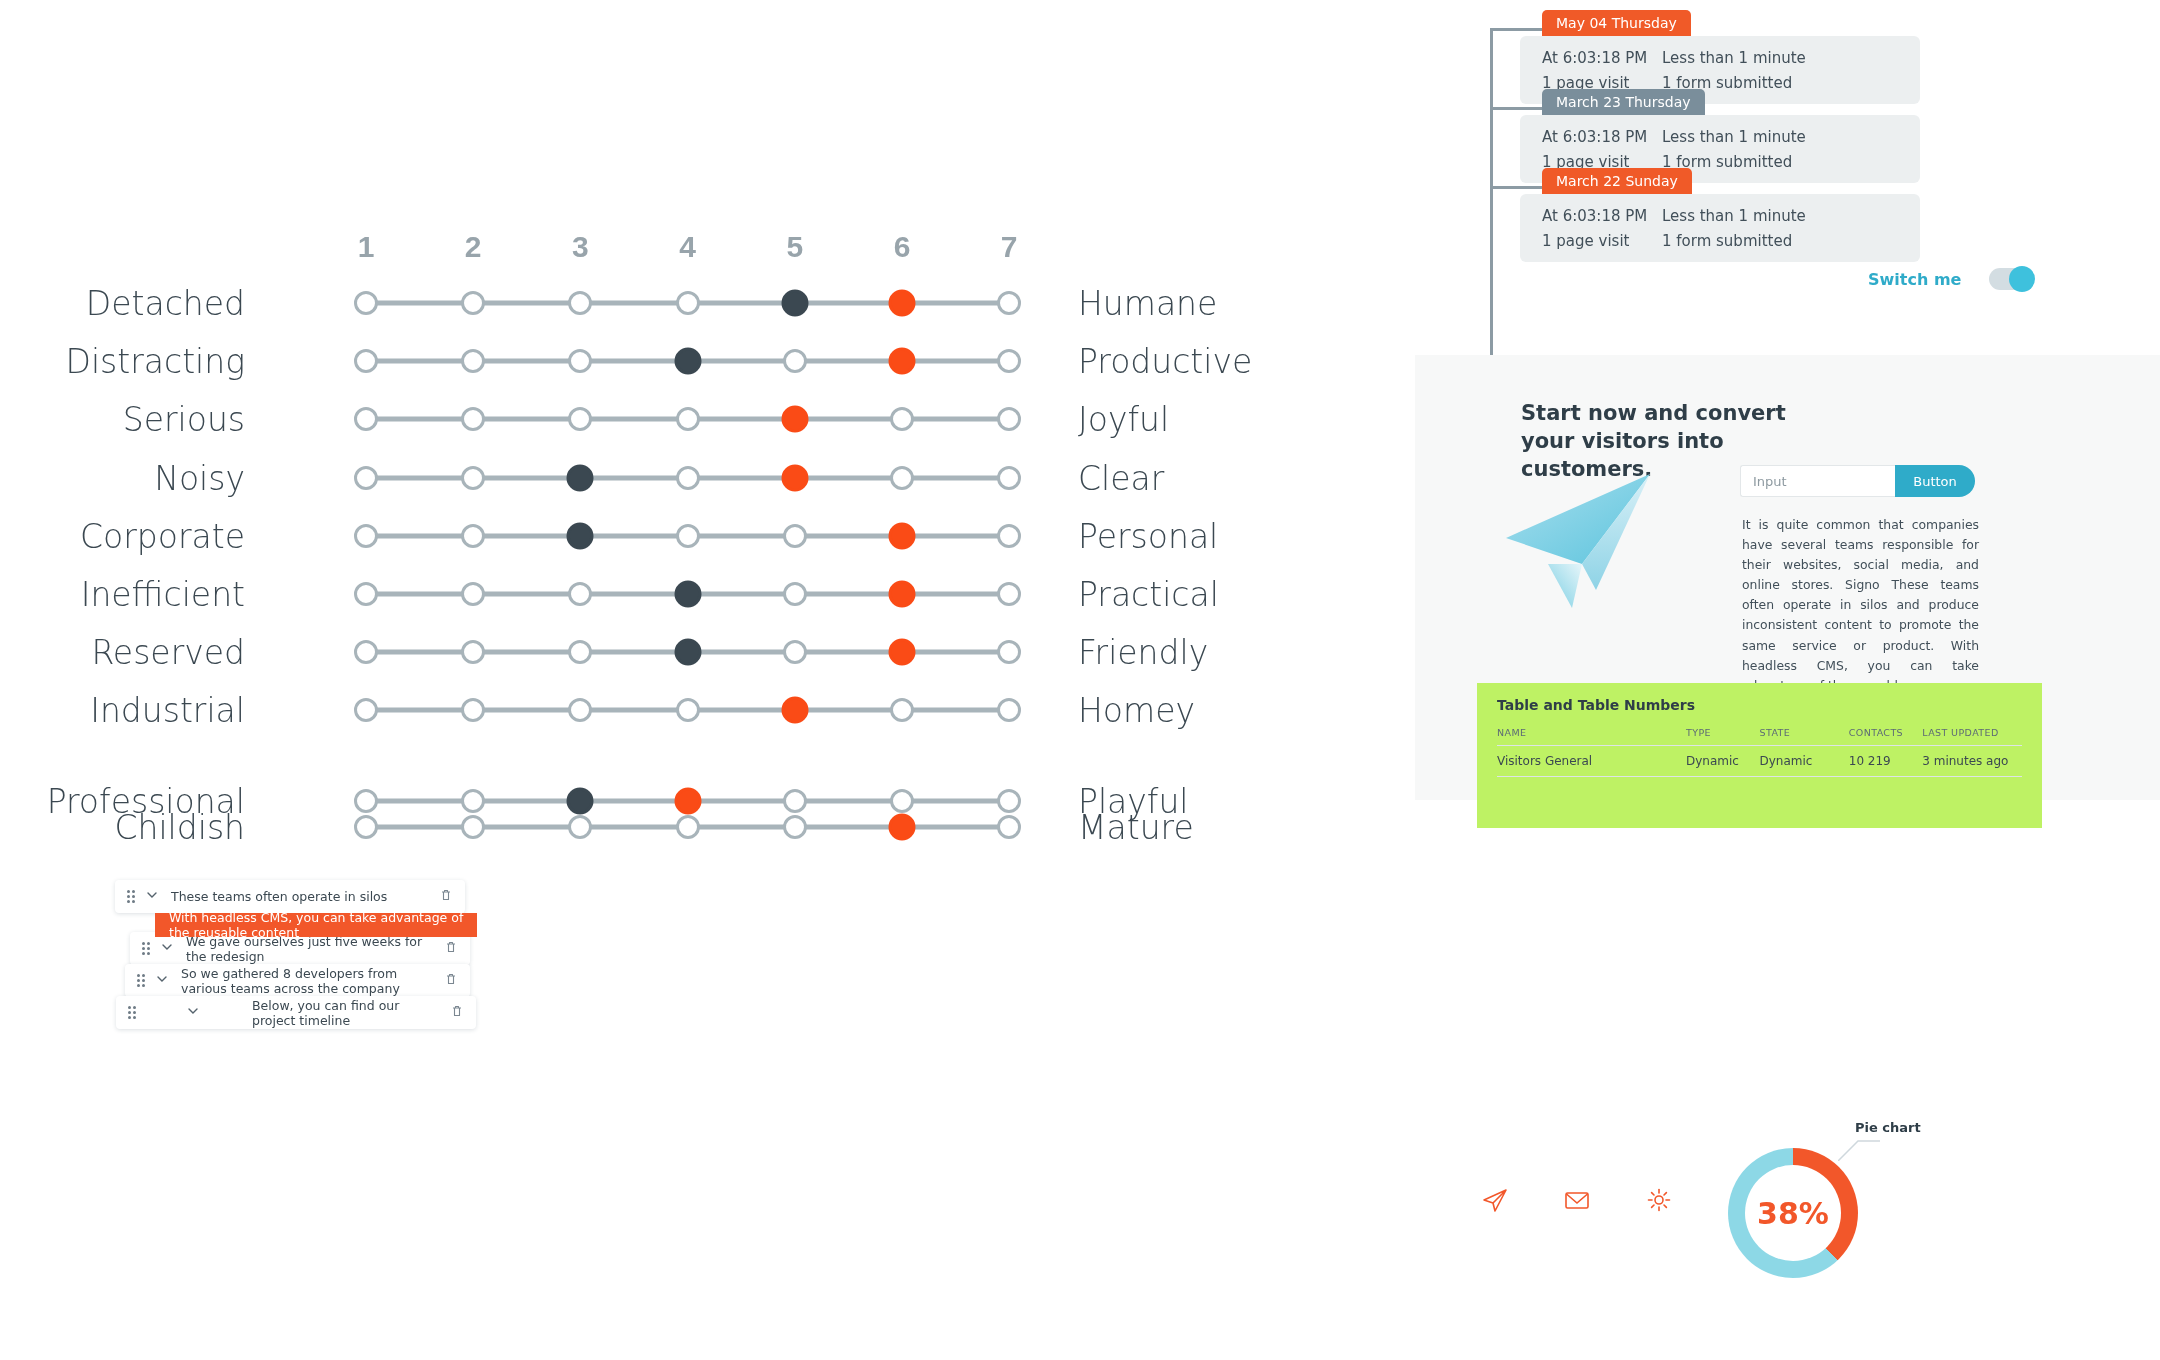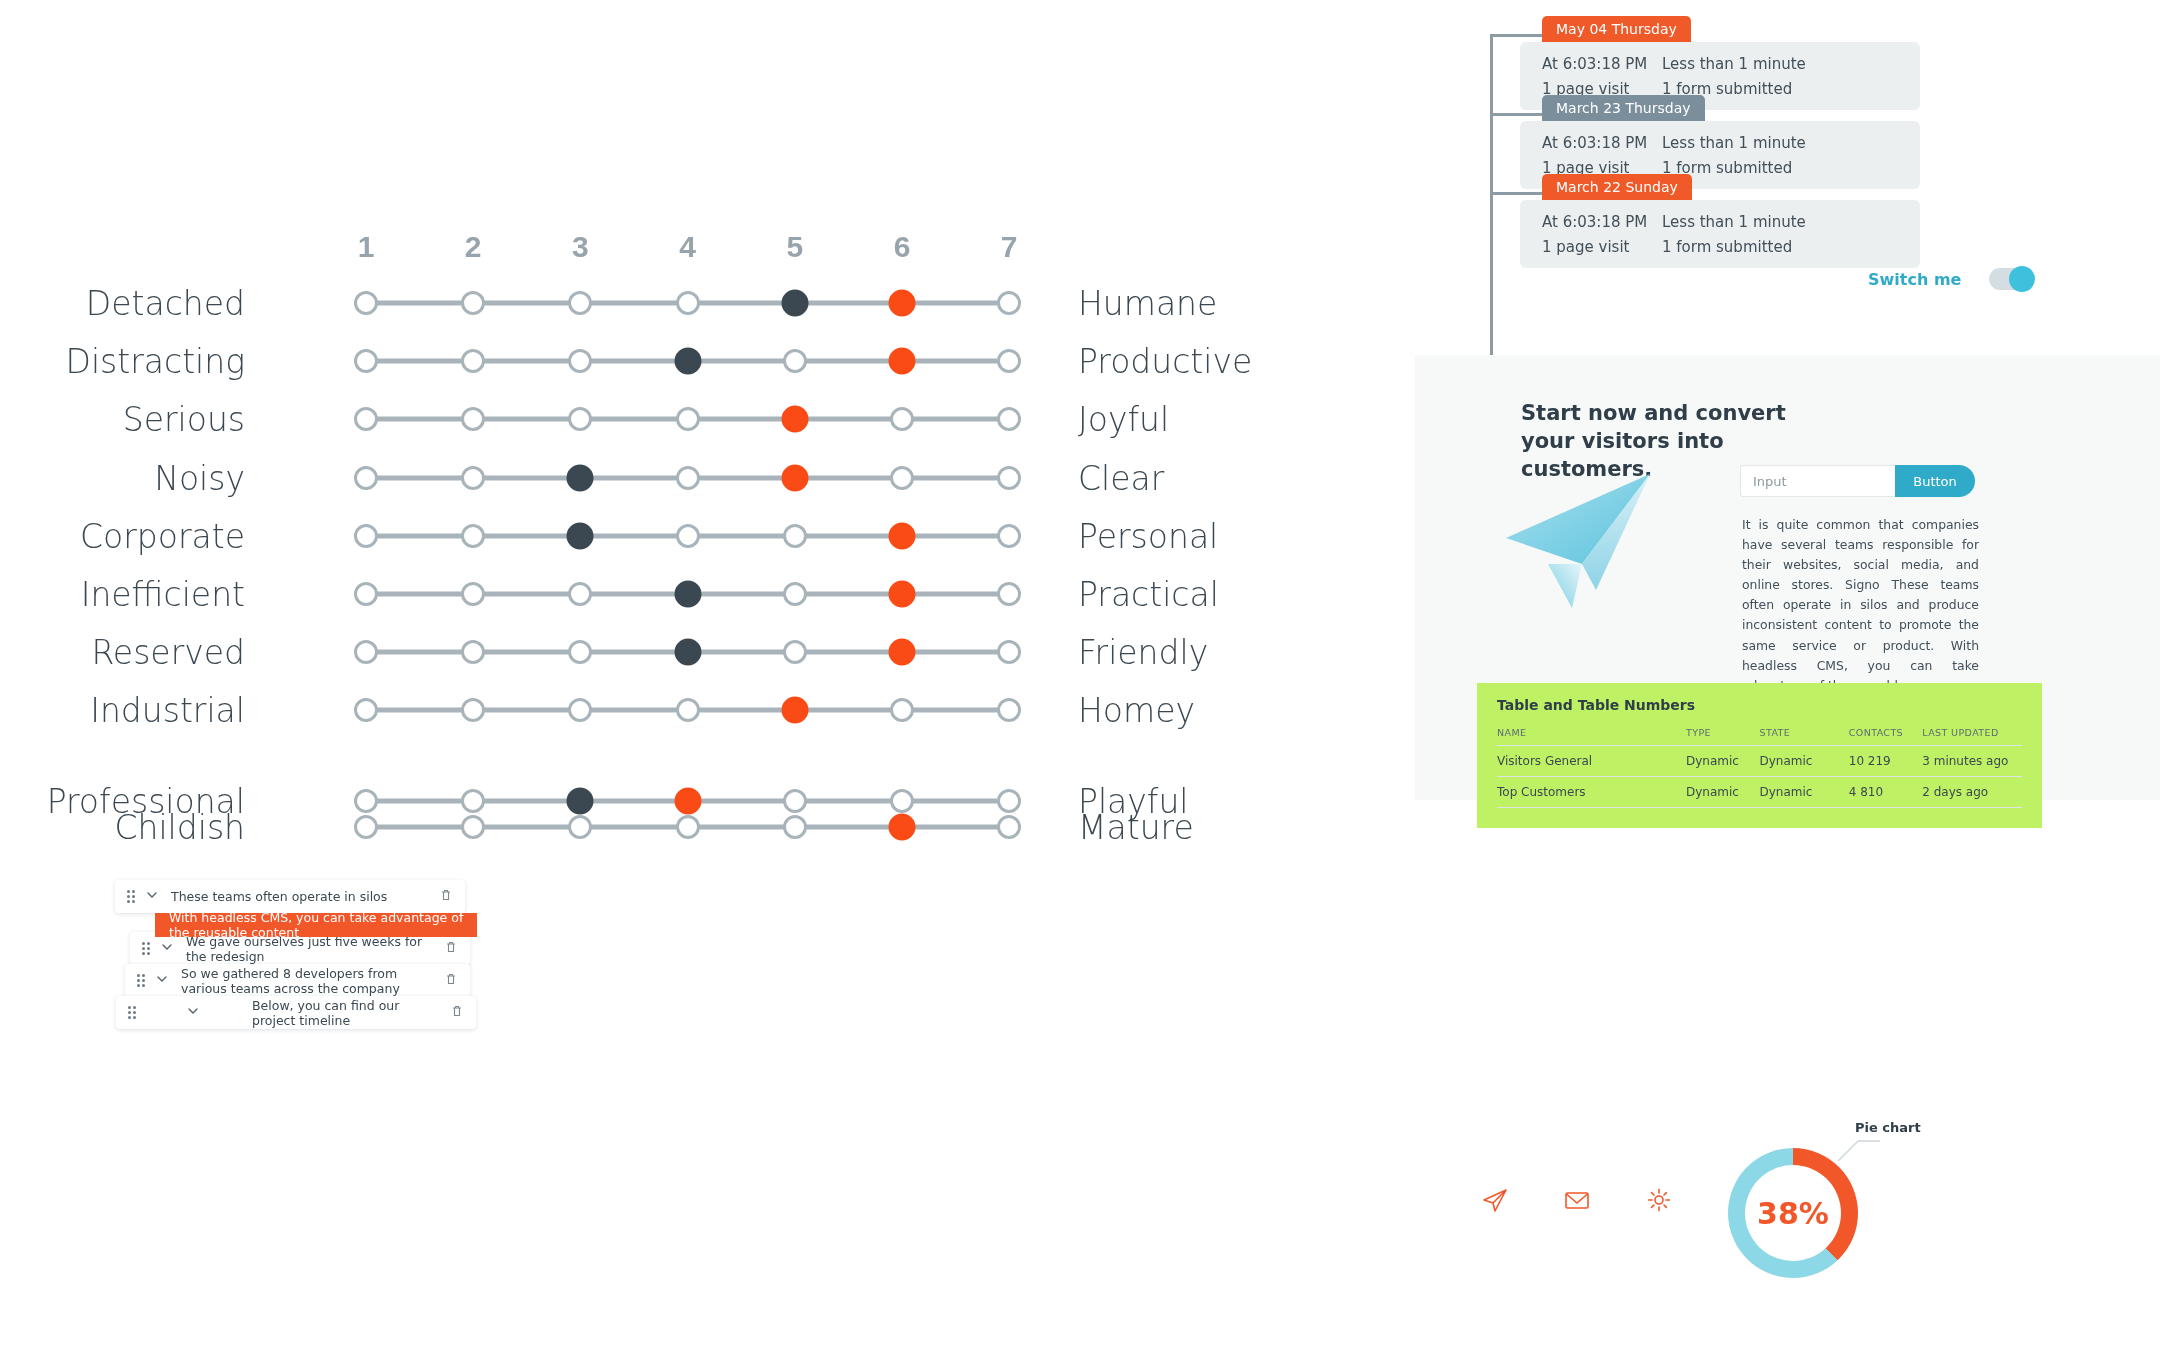--- a/index.html
+++ b/index.html
@@ -41,21 +41,21 @@
     transform:translate(-50%,-50%); background:#ffffff;
     border:3px solid #a8b4ba;
   }
   .sd-dot.dark { background:#3b4851; border-color:#3b4851; width:27px; height:27px; }
   .sd-dot.accent { background:#fa4b16; border-color:#fa4b16; width:27px; height:27px; }
 
   
   #uikit { position:absolute; left:1400px; top:0; width:760px; height:1360px; }
 
   
-  #timeline { position:absolute; left:90px; top:16px; width:640px; height:370px;text-decoration:underline; }
+  #timeline { position:absolute; left:90px; top:10px; width:640px; height:370px;text-decoration:underline; }
   .tl-spine { position:absolute; left:0; top:18px; width:3px; height:330px; background:#8c9ba4; }
   .tl-entry { position:absolute; left:0; width:600px; }
   .tl-connector { position:absolute; left:0; top:18px; width:52px; height:3px; background:#8c9ba4; }
   .tl-chip {
     position:absolute; left:52px; top:0; height:26px; line-height:26px;
     padding:0 14px; min-width:140px;
     border-radius:5px 5px 0 0; color:#ffffff; font-size:14px;
     font-family:"DejaVu Sans", sans-serif;
   }
   .tl-card {
@@ -400,27 +400,20 @@
           <th>LAST UPDATED</th>
         </tr>
       </thead>
     <tbody id="table-body">
         <tr>
           <td>Visitors General</td>
           <td>Dynamic</td>
           <td>Dynamic</td>
           <td>10 219</td>
           <td>3 minutes ago</td>
-        </tr>
-        <tr>
-          <td>Top Customers</td>
-          <td>Dynamic</td>
-          <td>Dynamic</td>
-          <td>4 810</td>
-          <td>2 days ago</td>
         </tr>
       </tbody>
   </table>
 </div>
 
 <div id="accordion">
     <div class="acc-row" style="left: 115px; top: 0px; width: 350px;">
       <span class="drag-dots">
         <i></i>
         <i></i>

